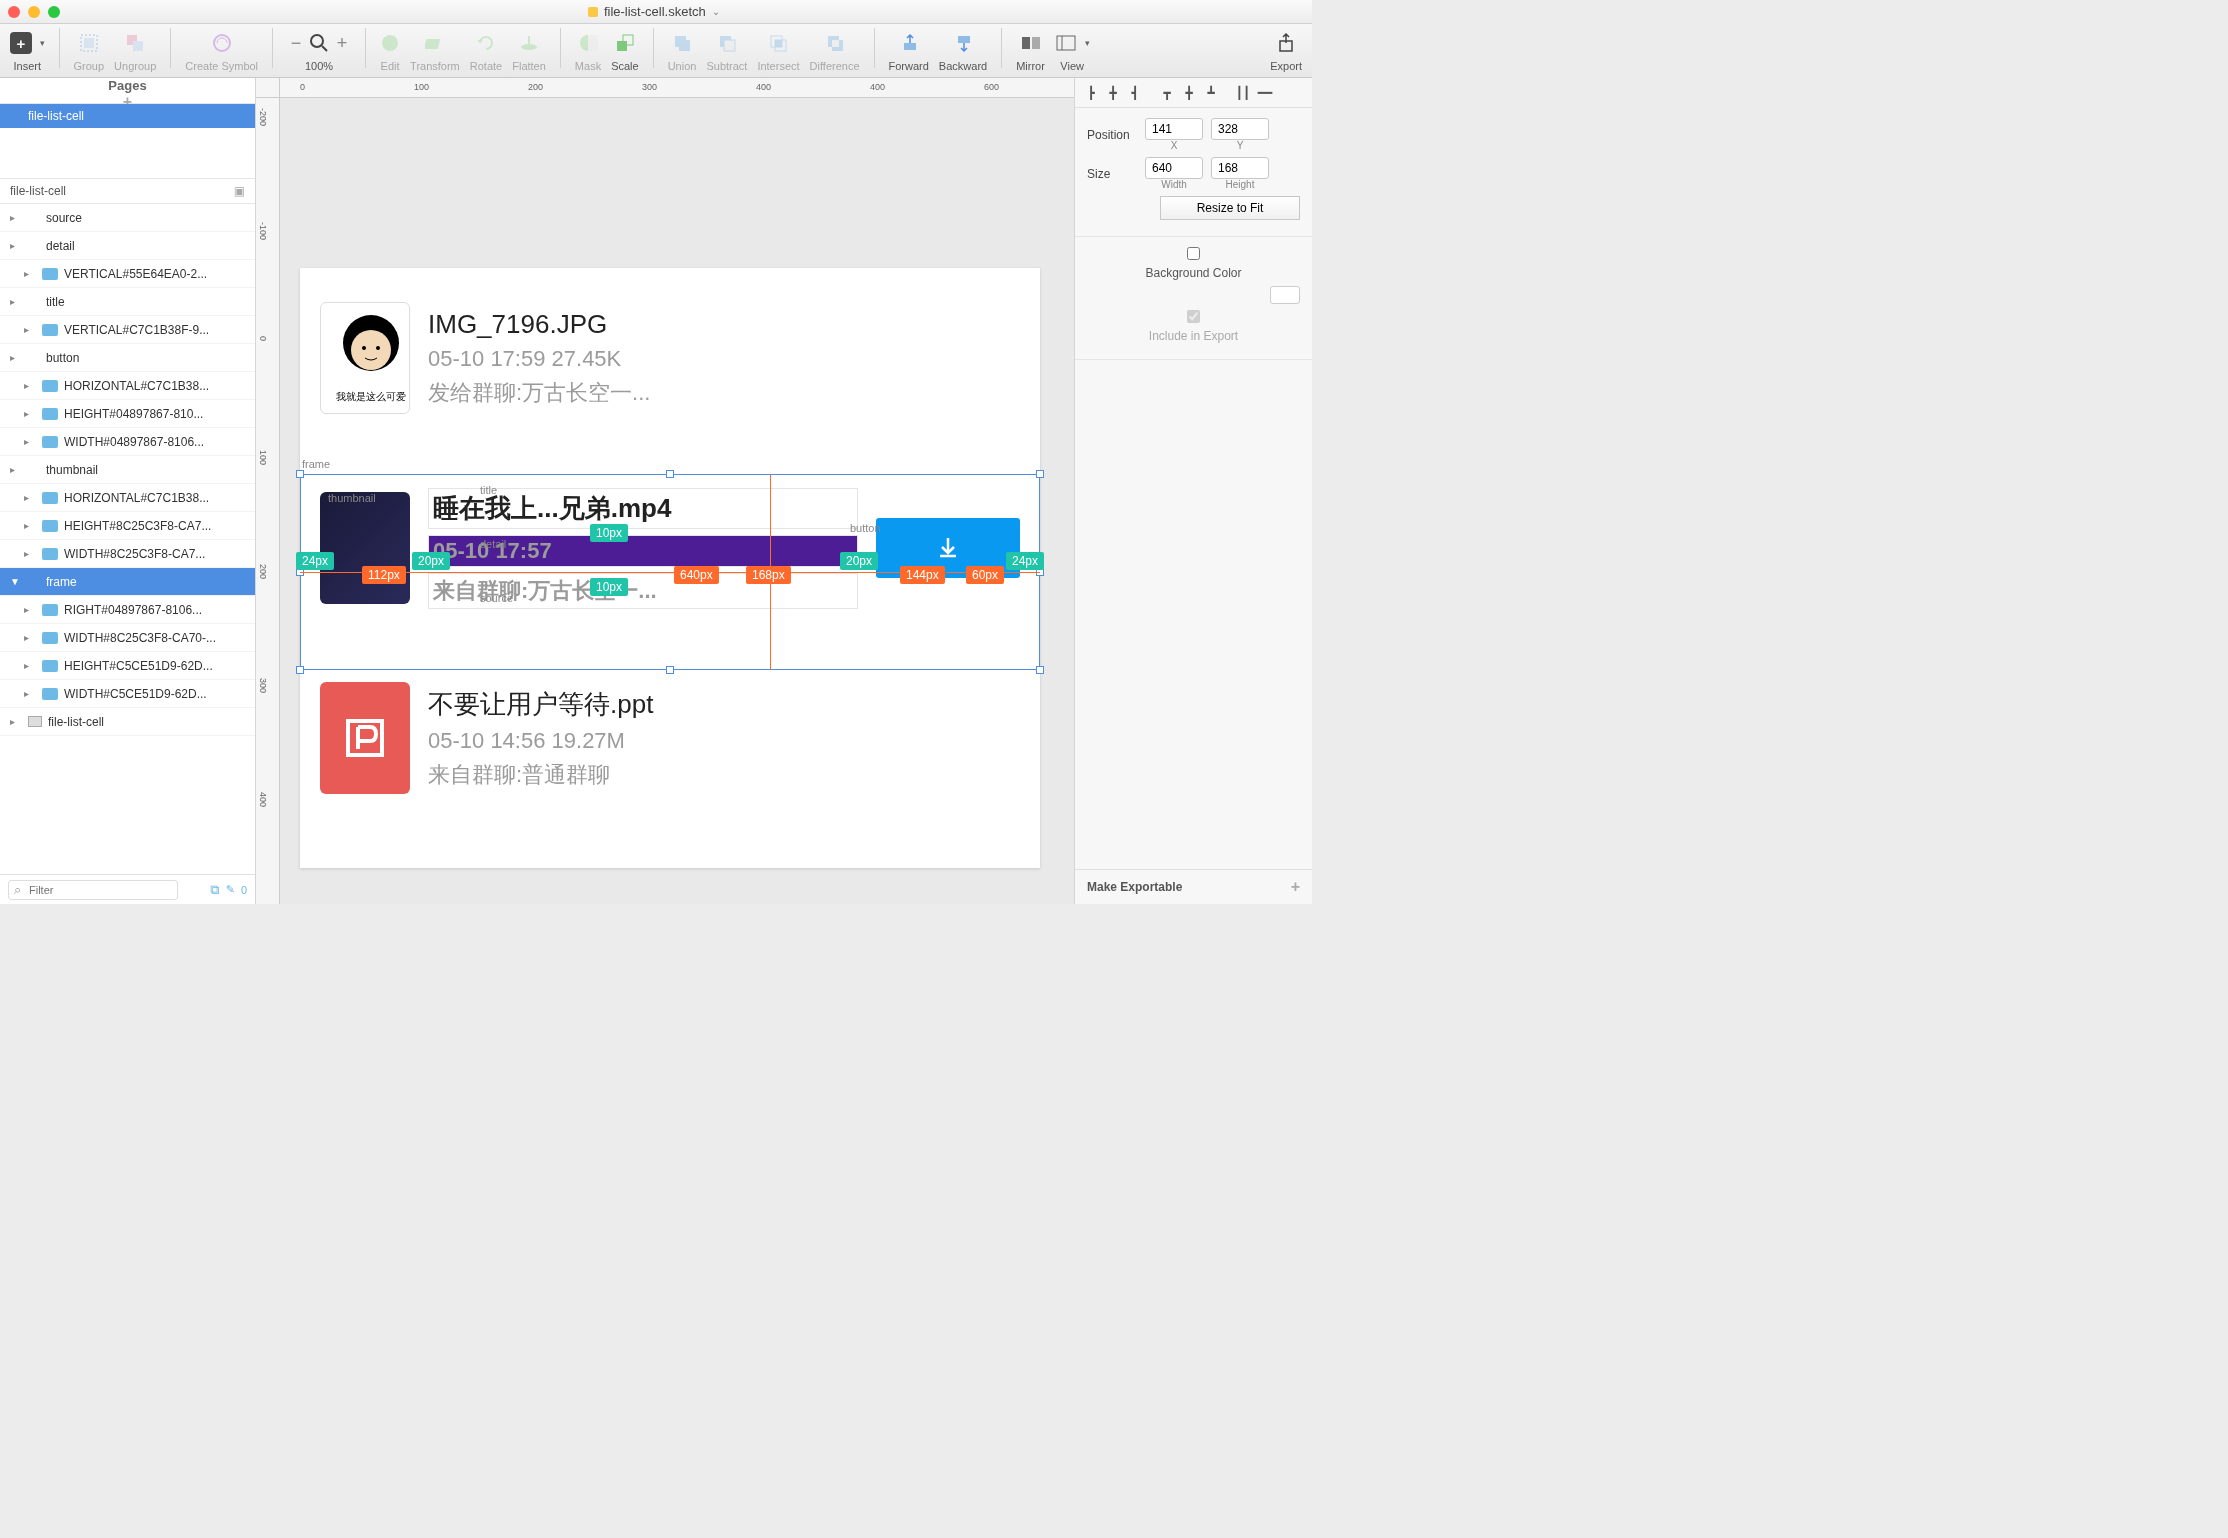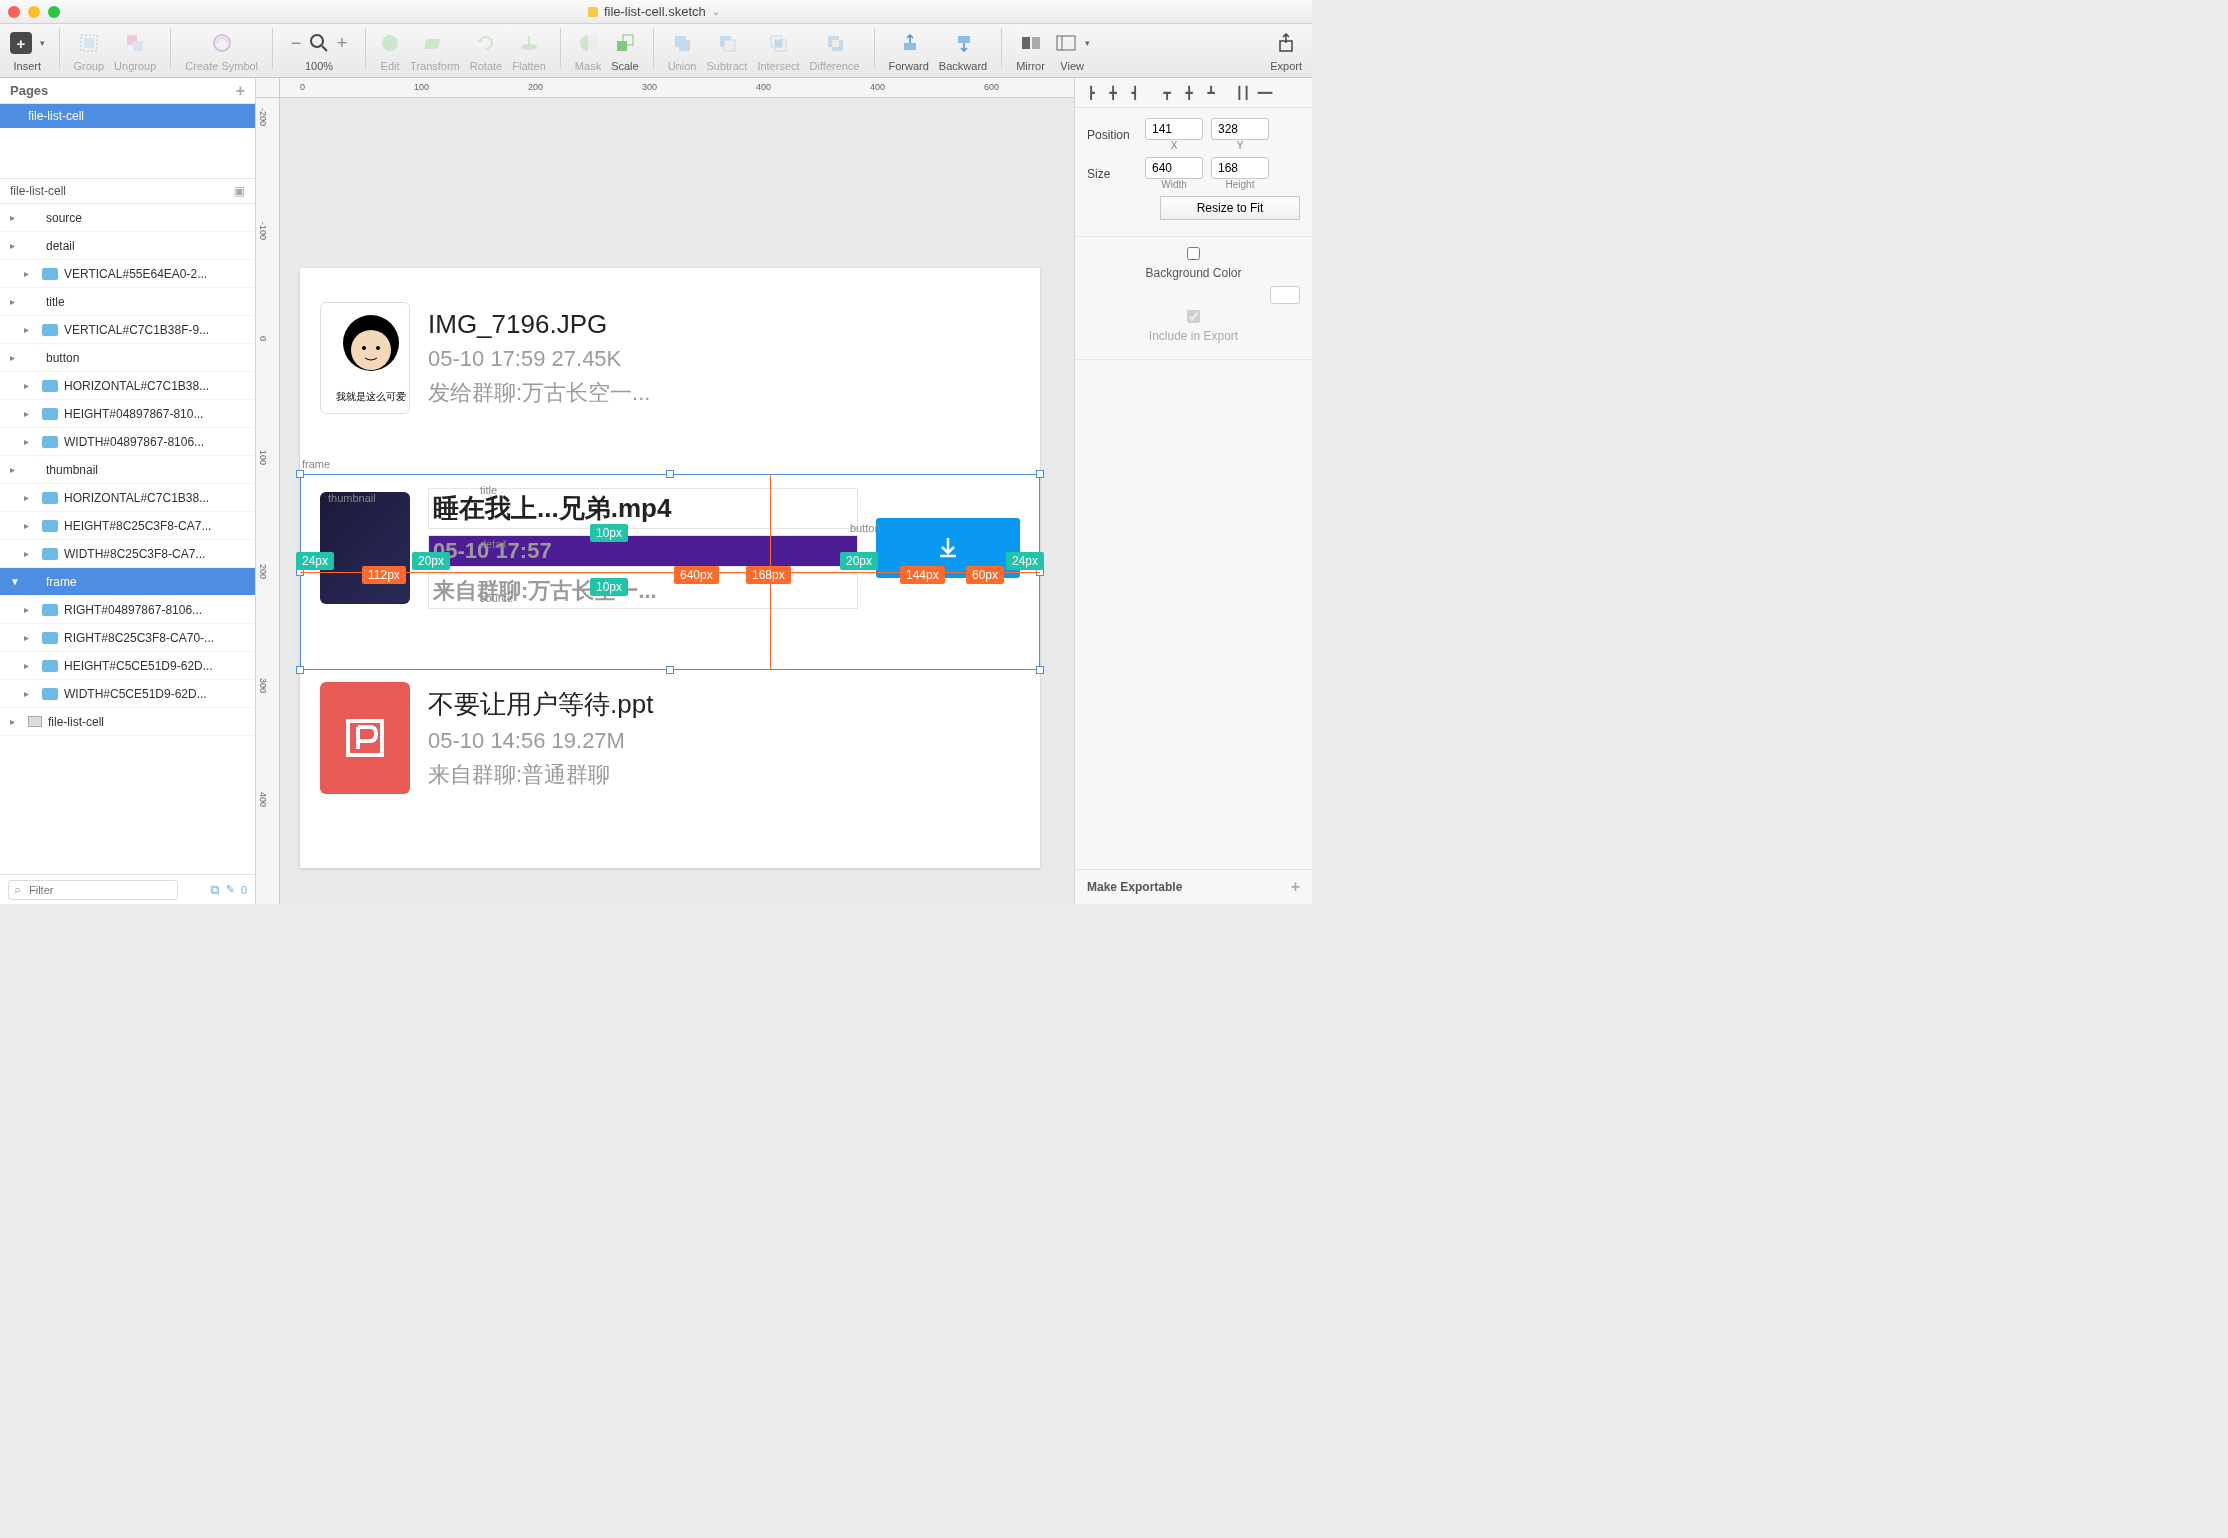--- a/index.html
+++ b/index.html
@@ -22,21 +22,21 @@
 .tb-sep{width:1px; height:40px; background:#d0d0d0; margin:0 4px;}
 .zoom-group{display:flex;align-items:center;gap:4px;}
 .zoom-btn{font-size:18px;color:#888;width:18px;text-align:center;}
 .disabled{opacity:.45;}
 
 svg{display:block;}
 
 
 .main { display:flex; height:calc(100% - 78px); }
 .left { width:256px; background:#fff; border-right:1px solid #d5d5d5; display:flex; flex-direction:column; }
-.pages-hdr{ height:26px; display:flex; align-items:center; justify-content:space-between; padding:0 10px; color:#666; font-weight:600; border-bottom:1px solid #e5e5e5;}
+.pages-hdr{ height:26px; display:flex; align-items:center; justify-content:space-between; padding:0 10px; color:#666; font-weight:600; border-bottom:1px solid #e5e5e5;flex-direction:column;}
 .pages-list{ }
 .page-item{ height:24px; display:flex; align-items:center; padding-left:28px; font-size:12px; }
 .page-item.sel{background:#4d8ee2; color:#fff;}
 .artboard-hdr{ height:26px; display:flex; align-items:center; padding:0 10px; font-size:12px; color:#555; border-top:1px solid #e5e5e5; border-bottom:1px solid #e5e5e5; margin-top:50px; }
 .layers{ flex:1; overflow:auto; font-size:12px; }
 .layer-row{ height:28px; display:flex; align-items:center; padding-left:10px; gap:6px; border-bottom:1px solid #f2f2f2;}
 .layer-row.group{ font-weight:500; }
 .layer-row.sel{ background:#4d8ee2; color:#fff; }
 .layer-row .chev{ color:#888; width:12px; font-size:10px;}
 .layer-row.sel .chev{ color:#fff;}
@@ -386,21 +386,21 @@
           <span>frame</span>
         </div>
         <div class="layer-row indent1">
           <span class="chev">▸</span>
           <span class="folder"></span>
           <span>RIGHT#04897867-8106...</span>
         </div>
         <div class="layer-row indent1">
           <span class="chev">▸</span>
           <span class="folder"></span>
-          <span>RIGHT#8C25C3F8-CA70-...</span>
+          <span>WIDTH#8C25C3F8-CA70-...</span>
         </div>
         <div class="layer-row indent1">
           <span class="chev">▸</span>
           <span class="folder"></span>
           <span>HEIGHT#C5CE51D9-62D...</span>
         </div>
         <div class="layer-row indent1">
           <span class="chev">▸</span>
           <span class="folder"></span>
           <span>WIDTH#C5CE51D9-62D...</span>

